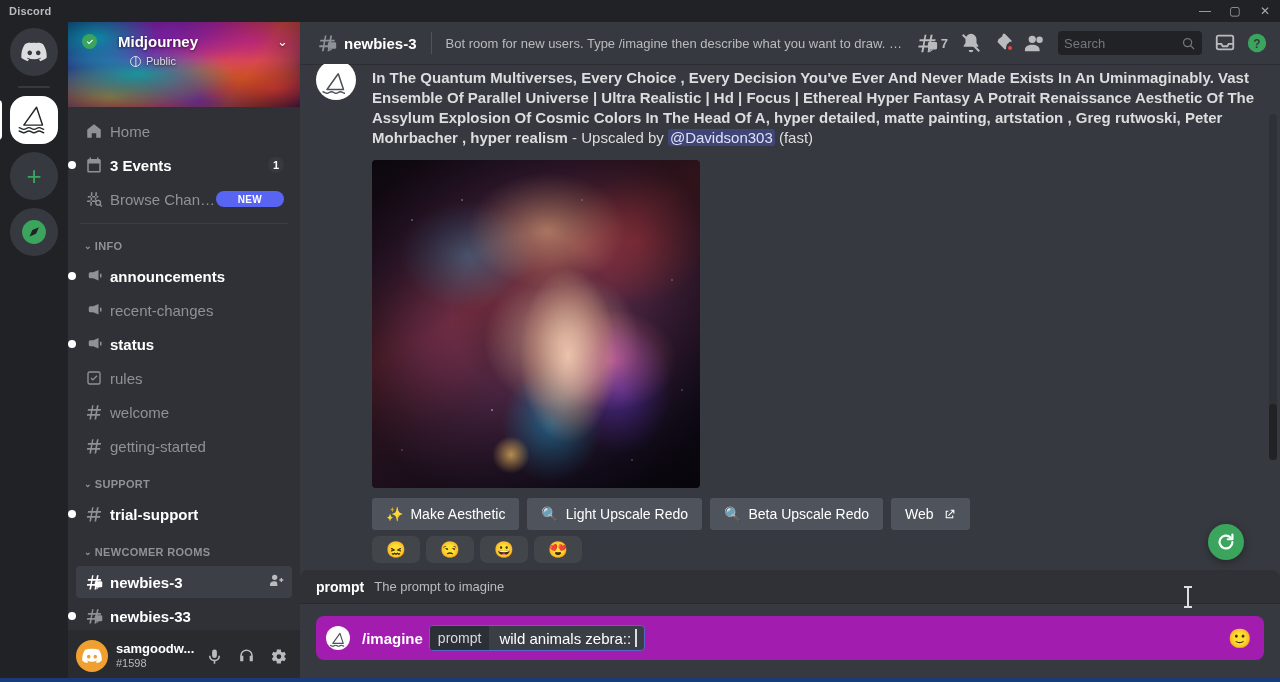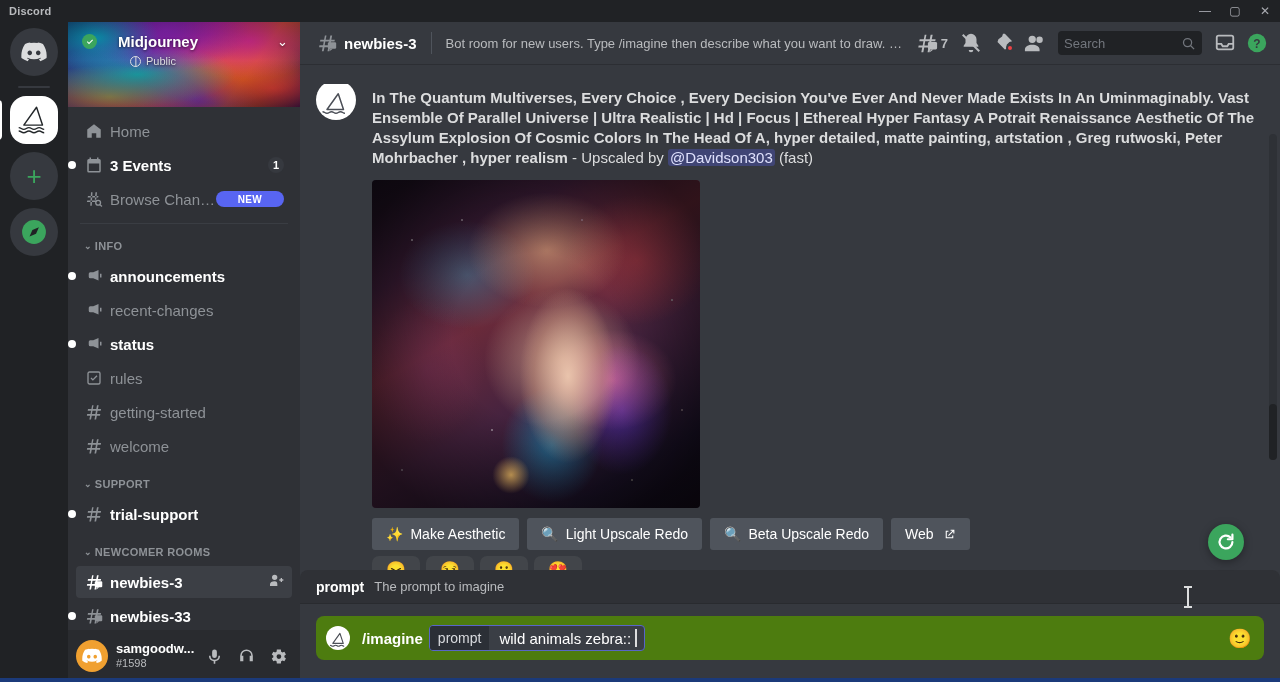--- a/index.html
+++ b/index.html
@@ -122,21 +122,21 @@
     justify-content:center; cursor:pointer; position:relative; }
   .hact svg { width:22px; height:22px; fill:#b9bbbe; }
   .thread-count { color:#b9bbbe; font-size:13px; font-weight:600; margin:0 6px 0 -3px; }
   .red-dot { position:absolute; right:4px; bottom:6px; width:8px; height:8px;
     border-radius:50%; background:#ed4245; border:2px solid #36393f; }
   #search-box { width:144px; height:24px; background:#202225; border-radius:4px;
     display:flex; align-items:center; padding:0 6px; margin:0 6px; cursor:text; }
   #search-ph { color:#72767d; font-size:13px; flex:1; }
   #search-box svg { width:15px; height:15px; fill:#72767d; }
 
-  #messages { flex:1; position:relative; overflow:hidden;margin-top:20px; }
+  #messages { flex:1; position:relative; overflow:hidden; }
   #msg { position:absolute; left:0; right:0; top:0; padding:0 16px 0 16px; }
   #msg-row { display:flex; padding-top:4px; }
   #bot-avatar { width:40px; height:40px; border-radius:50%; background:#fff;
     flex:none; margin-top:-8px; margin-right:16px; overflow:hidden;
     display:flex; align-items:flex-end; justify-content:center; }
   #bot-avatar svg { width:30px; height:30px; }
   #msg-body { flex:1; min-width:0; }
   #msg-text { font-size:15px; line-height:20px; color:#dcddde; }
   #msg-text b { color:#dcddde; font-weight:700; }
   .mention { color:#dee0fc; background:rgba(88,101,242,.3); border-radius:3px;
@@ -184,21 +184,21 @@
     display:flex; align-items:center; justify-content:center; font-size:16px;
     cursor:pointer; }
 
   
   #composer-wrap { flex:none; padding:0 16px 22px 16px; position:relative; }
   #slash-hint { height:34px; background:#2f3136; border-radius:8px 8px 0 0;
     display:flex; align-items:center; padding:0 16px; margin:0 -16px;
     border-bottom:1px solid #292b2f; }
   #slash-hint .sh-key { color:#fff; font-size:14px; font-weight:700; }
   #slash-hint .sh-desc { color:#b9bbbe; font-size:13px; margin-left:10px; }
-  #composer { height:44px; background:#4d7c0f; border-radius:8px; display:flex;
+  #composer { height:44px; background:#a21caf; border-radius:8px; display:flex;
     align-items:center; padding:0 10px; margin-top:12px;text-align:right; }
   #composer-bot-ico { width:24px; height:24px; border-radius:50%; background:#fff;
     flex:none; display:flex; align-items:flex-end; justify-content:center;
     overflow:hidden; margin-right:12px; }
   #composer-bot-ico svg { width:19px; height:19px; }
   #cmd-name { color:#fff; font-size:15px; font-weight:600; margin-right:6px; }
   #arg-chip { display:flex; align-items:center; height:26px; border:1px solid #5865c8;
     border-radius:4px; background:#3a3e45; overflow:hidden; }
   #arg-chip .arg-key { background:#2b2f36; color:#d8dade; font-size:14px;
     padding:0 8px; height:100%; display:flex; align-items:center; }
@@ -362,30 +362,30 @@
       </span>
       <span class="lbl">rules</span>
     </div>
 
     <div class="nav-row">
       <span class="ico">
         <svg viewBox="0 0 24 24">
             <path d="M9.5 3l-1 5H4l-.4 2.2h4.5l-.8 4.6H2.9L2.5 17h4.3l-1 5h2.2l1-5h4.6l-1 5h2.2l1-5H20l.4-2.2h-4.4l.8-4.6H21L21.4 8h-4.2l1-5h-2.2l-1 5H10.4l1-5zm.5 7.2h4.6l-.8 4.6H9.2z"></path>
           </svg>
       </span>
+      <span class="lbl">welcome</span>
+    </div>
+
+    <div class="nav-row">
+      <span class="ico">
+        <svg viewBox="0 0 24 24">
+            <path d="M9.5 3l-1 5H4l-.4 2.2h4.5l-.8 4.6H2.9L2.5 17h4.3l-1 5h2.2l1-5h4.6l-1 5h2.2l1-5H20l.4-2.2h-4.4l.8-4.6H21L21.4 8h-4.2l1-5h-2.2l-1 5H10.4l1-5zm.5 7.2h4.6l-.8 4.6H9.2z"></path>
+          </svg>
+      </span>
       <span class="lbl">getting-started</span>
-    </div>
-
-    <div class="nav-row">
-      <span class="ico">
-        <svg viewBox="0 0 24 24">
-            <path d="M9.5 3l-1 5H4l-.4 2.2h4.5l-.8 4.6H2.9L2.5 17h4.3l-1 5h2.2l1-5h4.6l-1 5h2.2l1-5H20l.4-2.2h-4.4l.8-4.6H21L21.4 8h-4.2l1-5h-2.2l-1 5H10.4l1-5zm.5 7.2h4.6l-.8 4.6H9.2z"></path>
-          </svg>
-      </span>
-      <span class="lbl">welcome</span>
     </div>
 
     <div class="cat-header">
       <span class="caret">⌄</span>
       <span>SUPPORT</span>
     </div>
 
     <div class="nav-row unread">
       <span class="unread-dot"></span>
       <span class="ico">

